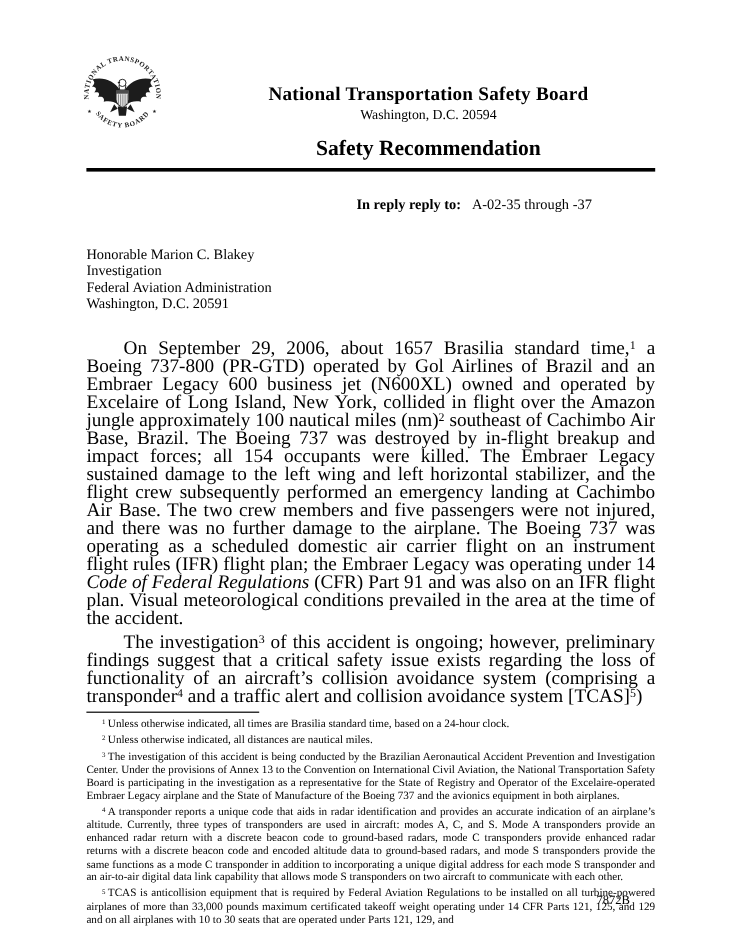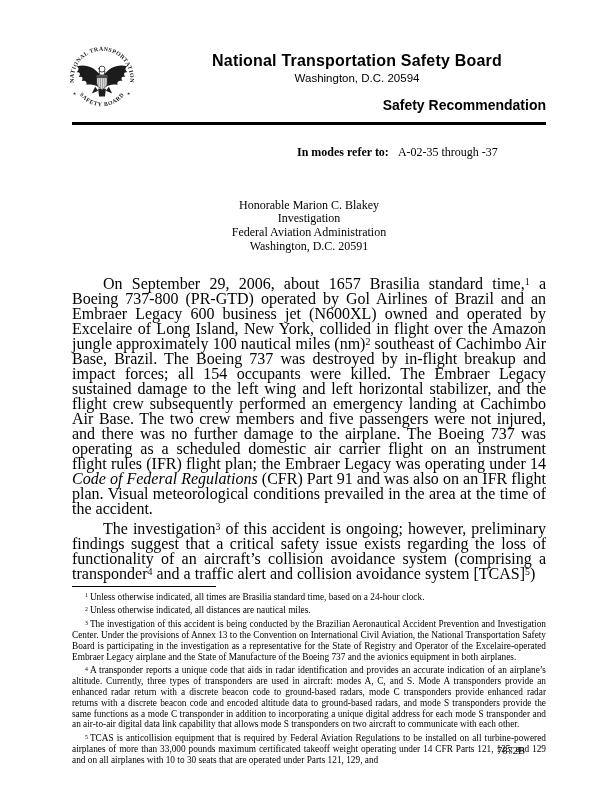--- a/index.html
+++ b/index.html
@@ -17,36 +17,36 @@
   
   .seal {
     position: absolute;
     left: 66px;
     top: 43px;
     width: 72px;
     height: 72px;
   }
   
   .header-text {
-    padding-top: 51px;
+    padding-top: 69px;
     margin-left: 96px;
     text-align: center;
-    font-family: Liberation Sans, sans-serif;
+    font-family: Liberation Serif, serif;
   }
   .agency { font-size: 16px; font-weight: bold; line-height: 19px; letter-spacing: 0.2px; }
   .agency-address { font-size: 11.5px; line-height: 13px; margin-top: 2px; }
-  .doc-type { font-size: 14px; font-weight: bold; line-height: 15px; margin-top: 13px; text-align: right; }
+  .doc-type { font-size: 18px; font-weight: bold; line-height: 15px; margin-top: 13px; }
   .rule { margin-top: 9px; height: 2.5px; background: var(--ink, #000); }
   
   .meta { margin-left: 225px; margin-top: 20px; font-size: 12px; line-height: 15px; }
   .meta-line + .meta-line { margin-top: 8px; }
   .meta .label { font-weight: bold; }
   .meta .value { padding-left: 9px; }
   
-  .recipient { margin-top: 39px; font-size: 12px; line-height: 13.8px; text-align: center; }
+  .recipient { margin-top: 28px; font-size: 12px; line-height: 13.8px; }
   
   .body { margin-top: 22px; font-size: 16px; line-height: 15px; }
   .body p { margin: 0; text-align: justify; text-indent: 31px; }
   .body p + p { margin-top: 5px; }
   .body sup, .footnotes sup { line-height: 0; font-size: 0.62em; vertical-align: 0.45em; }
   
   .fn-rule { width: 144px; height: 1px; background: var(--ink, #000); margin-top: 5px; }
   .footnotes { margin-top: 5px; font-size: 9.3px; line-height: 10.8px; }
   .footnotes p { margin: 0 0 3px 0; text-align: justify; text-indent: 13px; }
   .footnotes sup { margin-right: 2px; }
@@ -88,21 +88,21 @@
 
   <div class="header-text">
     <div class="agency">National Transportation Safety Board</div>
     <div class="agency-address">Washington, D.C. 20594</div>
     <div class="doc-type">Safety Recommendation</div>
   </div>
   <div class="rule"></div>
 
   <div class="meta">
     <div class="meta-line">
-      <span class="label">In modes refer to:</span><span class="value">A-02-35 through -37</span>
+      <span class="label">In reply reply to:</span><span class="value">A-02-35 through -37</span>
     </div>
   </div>
 
   <div class="recipient">
     <div>Honorable Marion C. Blakey</div>
     <div>Investigation</div>
     <div>Federal Aviation Administration</div>
     <div>Washington, D.C.  20591</div>
   </div>
 

